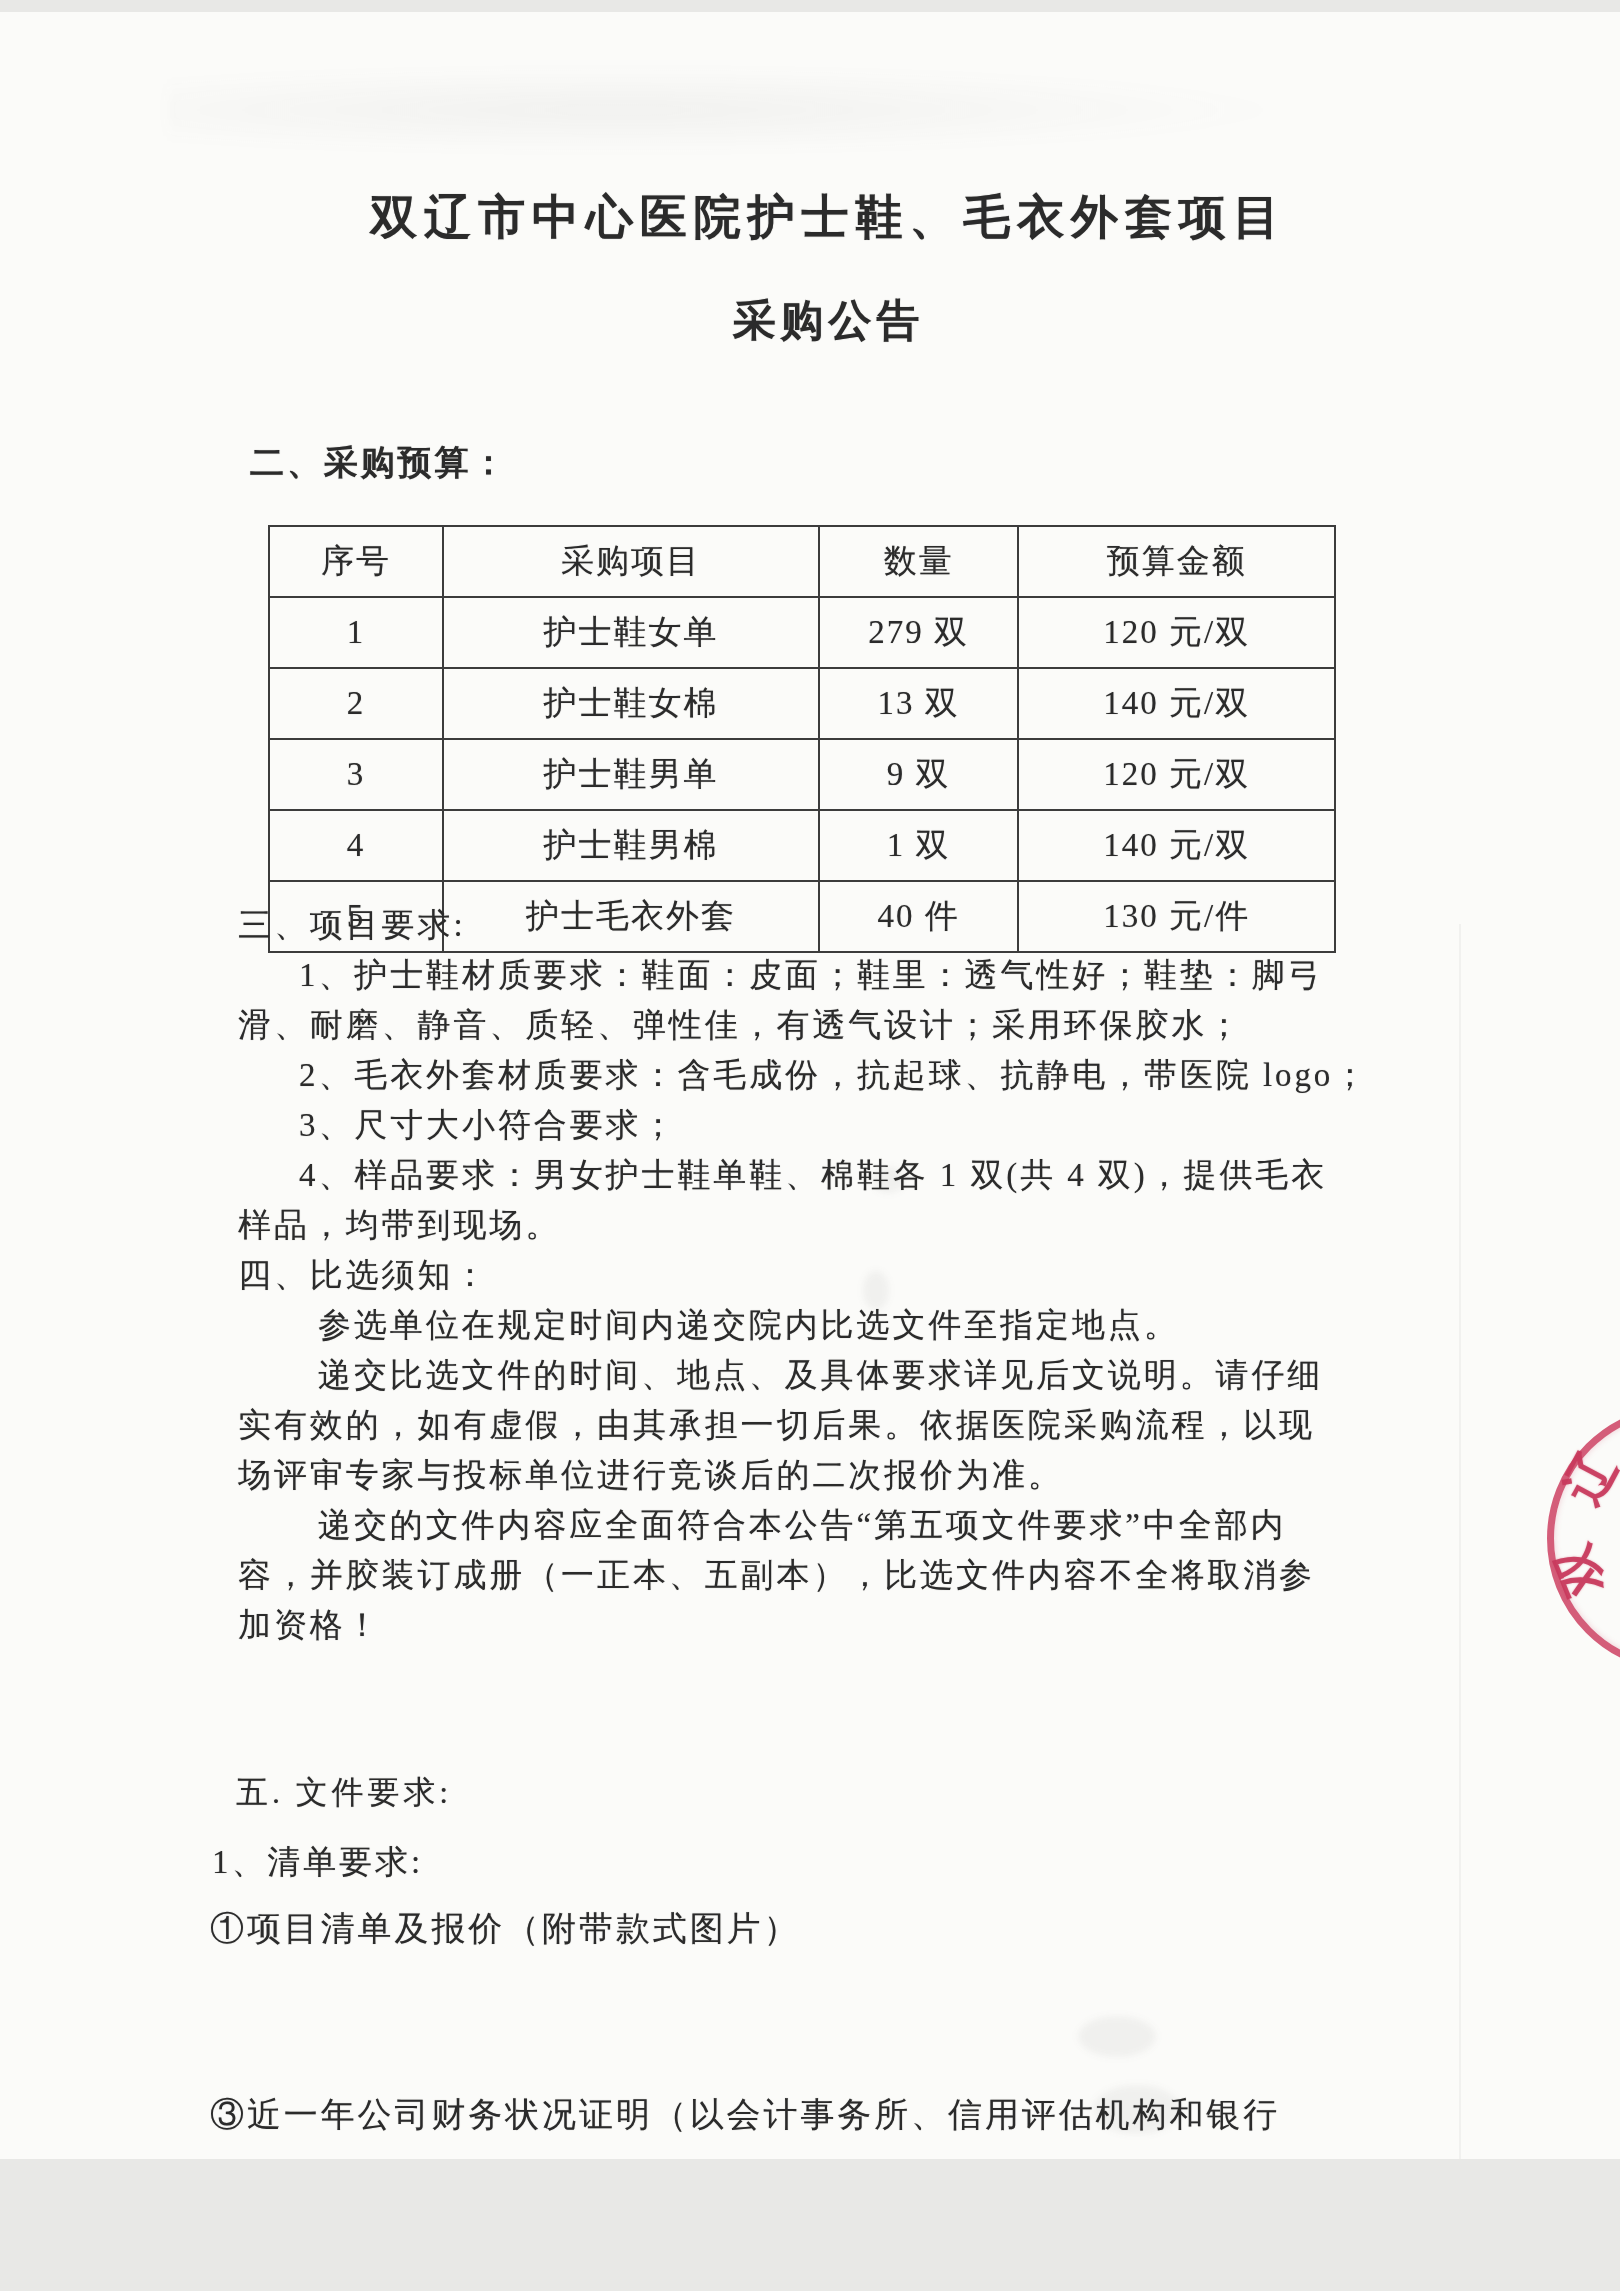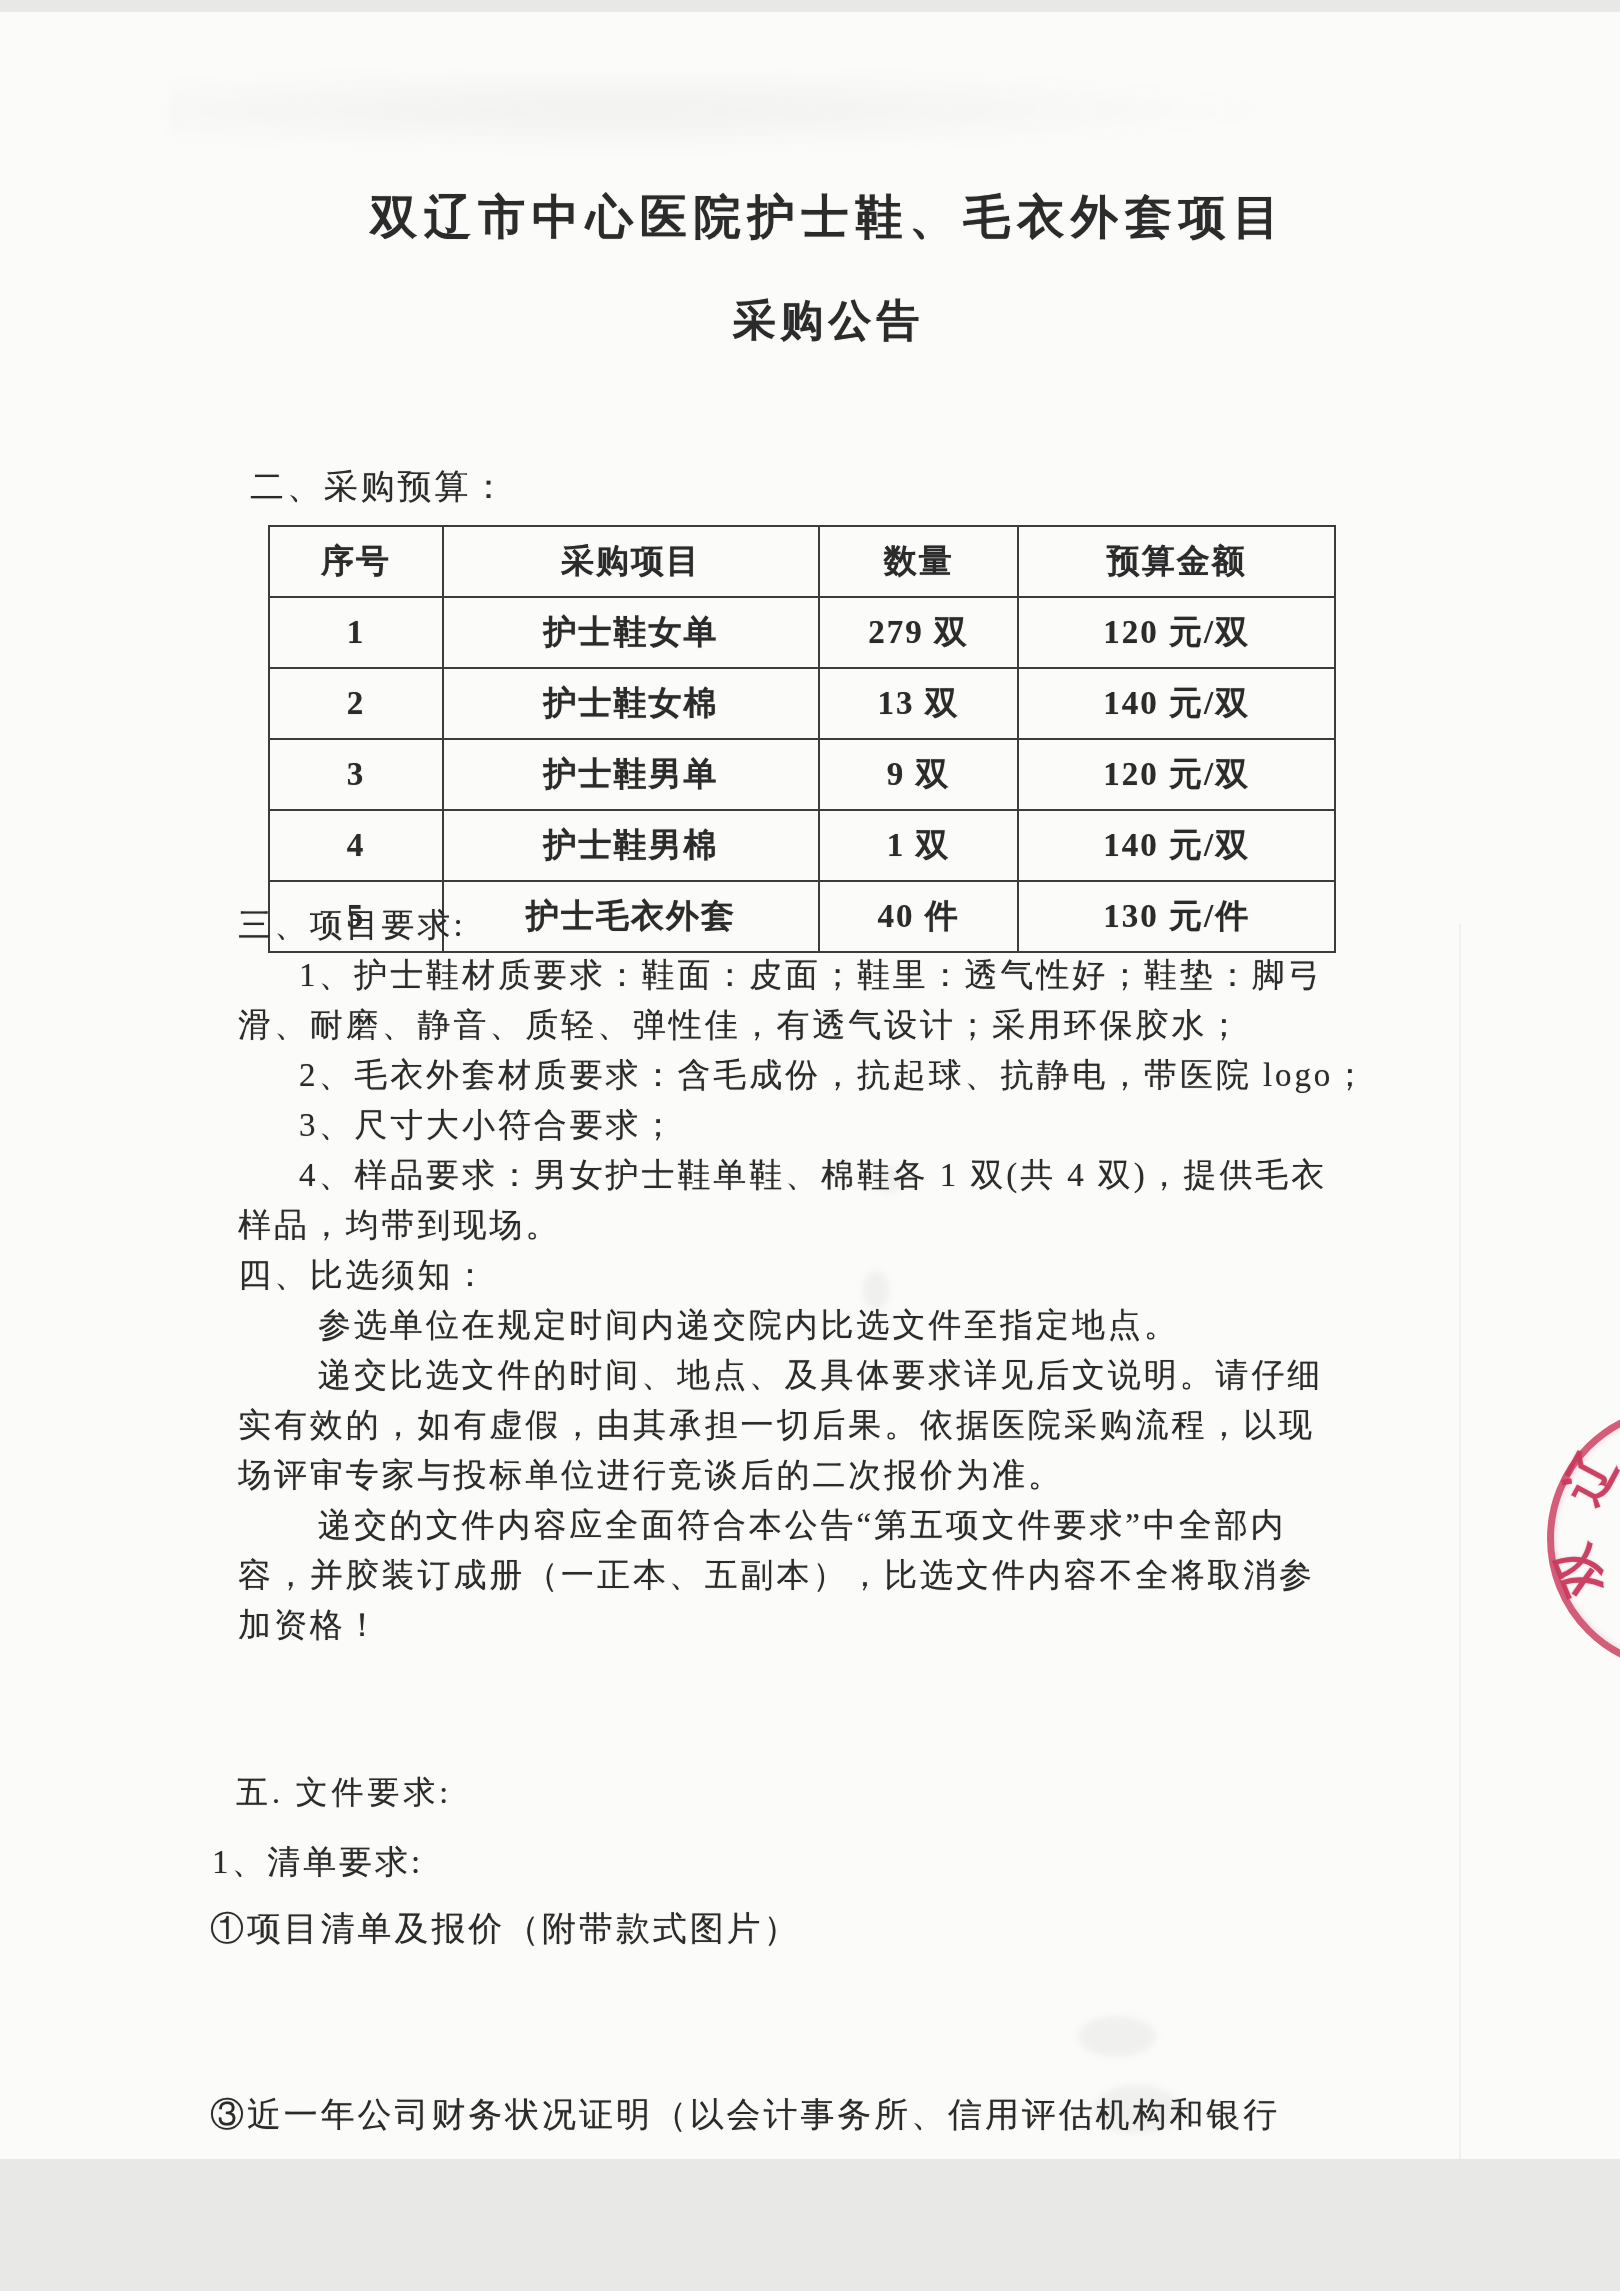--- a/index.html
+++ b/index.html
@@ -37,35 +37,35 @@
     position:absolute;left:238px;top:280px;width:1181px;
     text-align:center;font-size:43px;font-weight:600;letter-spacing:4.9px;
     text-shadow:0 0 1px rgba(30,30,30,0.45);
   }
   .secline{
     position:absolute;left:250px;
     font-size:34px;letter-spacing:2.9px;white-space:nowrap;
     text-shadow:0 0 1px rgba(30,30,30,0.4);
   }
   .sec1{top:382px;}
-  .sec2{top:452px;}
+  .sec2{top:428px;font-weight:bold;}
 
   table.budget{
     position:absolute;left:268px;top:513px;width:1068px;height:374px;
     border-collapse:collapse;table-layout:fixed;
     font-size:33px;letter-spacing:2px;
   }
   table.budget col.c1{width:16.3%;}
   table.budget col.c2{width:35.3%;}
   table.budget col.c3{width:18.7%;}
   table.budget col.c4{width:29.7%;}
   table.budget th,table.budget td{
     border:2px solid #3c3c3c;
     text-align:center;vertical-align:middle;
-    font-weight:bold;
+    font-weight:normal;
     text-shadow:0 0 1px rgba(30,30,30,0.4);
     padding:12px;
   }
   table.budget tr.hdr{height:56px;}
   table.budget tr.row{height:64px;}
 
   .textblock{
     position:absolute;left:238px;top:888px;width:1186px;
     font-size:33px;letter-spacing:2.9px;
     text-shadow:0 0 1px rgba(30,30,30,0.4);

